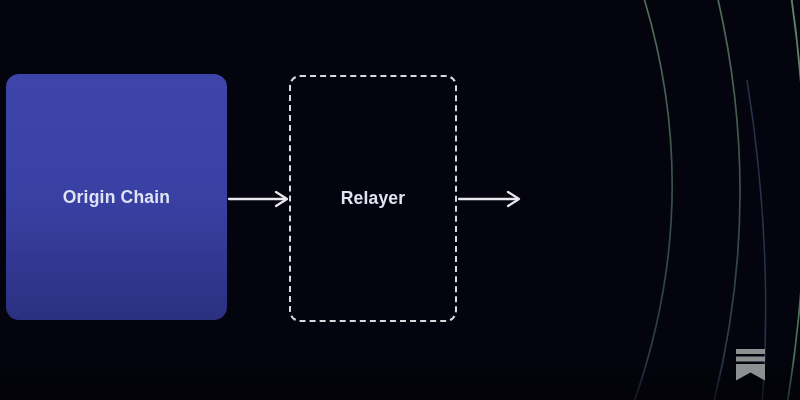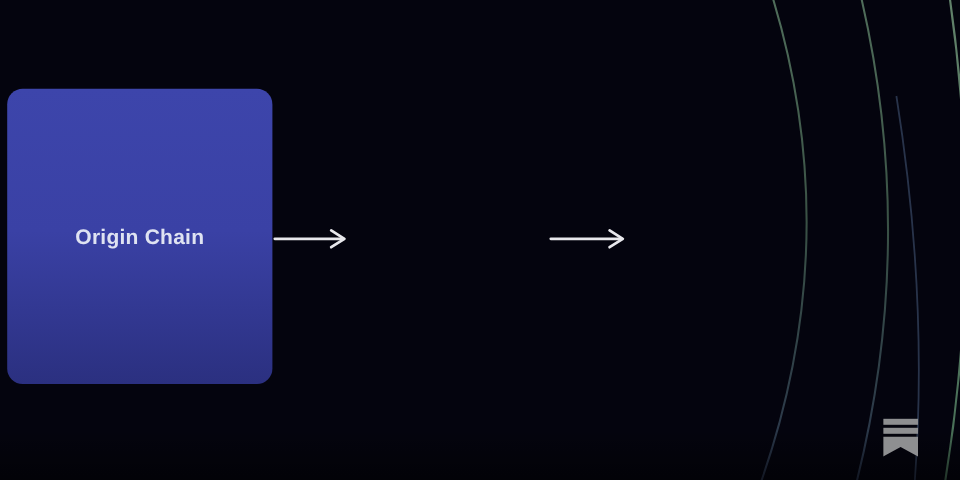--- a/index.html
+++ b/index.html
@@ -100,20 +100,23 @@
     <path d="M 791,-5 Q 821,200 787,405" fill="none" stroke="url(#arcGreen)" stroke-width="1.8" opacity="0.9"></path>
     <path d="M 747,80 Q 774,250 762,405" fill="none" stroke="#32405a" stroke-width="1.5" opacity="0.8"></path>
   </svg>
 
   <div class="vignette"></div>
 
   <div class="node node-solid" id="node-origin">
     <span class="node-label">Origin Chain</span>
   </div>
 
+  <div class="node node-dashed" id="node-relayer">
+    <span class="node-label">Relayer</span>
+  </div>
 
 
   <svg class="arrows" width="800" height="400" viewBox="0 0 800 400">
     <g stroke="#e8e8ec" stroke-width="2.3" fill="none" stroke-linecap="round" stroke-linejoin="round">
       <line x1="229" y1="199" x2="286" y2="199"></line>
       <path d="M 276,192 L 287,199 L 276,206"></path>
     </g>
     <g stroke="#e8e8ec" stroke-width="2.3" fill="none" stroke-linecap="round" stroke-linejoin="round">
       <line x1="459" y1="199" x2="518" y2="199"></line>
       <path d="M 508,192 L 519,199 L 508,206"></path>

